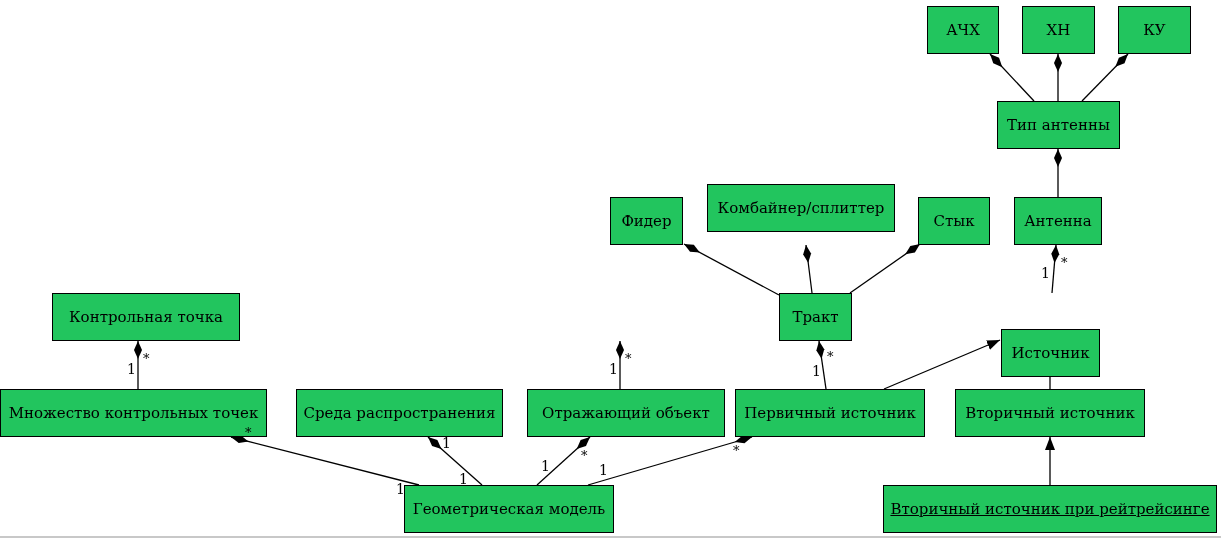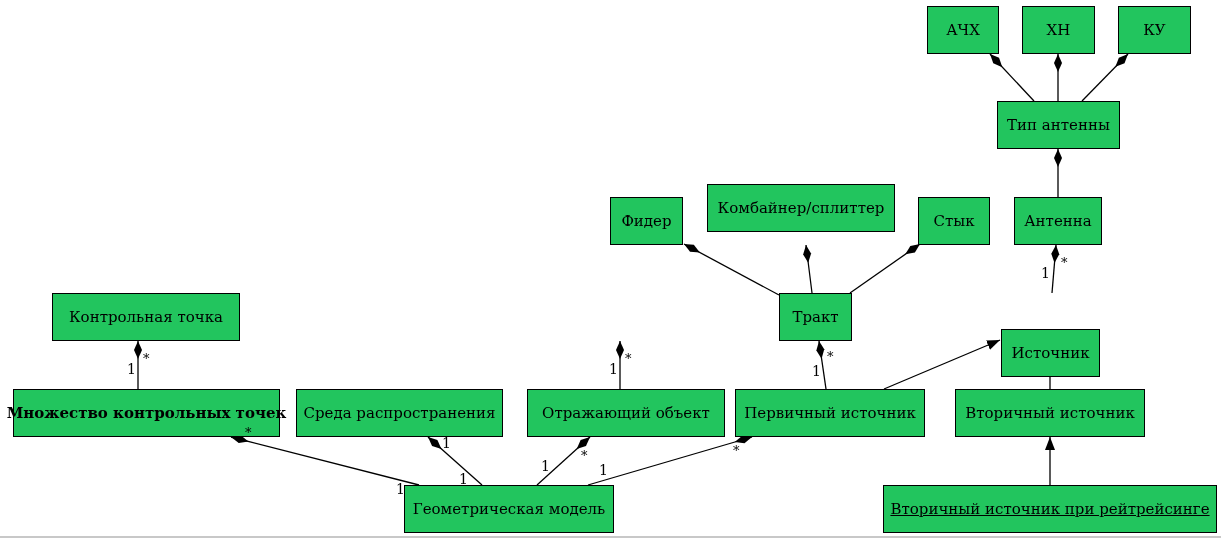--- a/index.html
+++ b/index.html
@@ -53,21 +53,21 @@
 
   <div class="node" style="left:610px;top:197px;width:73px;height:48px;">Фидер</div>
   <div class="node" style="left:707px;top:184px;width:188px;height:48px;">Комбайнер/сплиттер</div>
   <div class="node" style="left:918px;top:197px;width:72px;height:48px;">Стык</div>
   <div class="node" style="left:1014px;top:197px;width:88px;height:48px;">Антенна</div>
 
   <div class="node" style="left:52px;top:293px;width:188px;height:48px;">Контрольная точка</div>
   <div class="node" style="left:779px;top:293px;width:73px;height:48px;">Тракт</div>
   <div class="node" style="left:1001px;top:293px;width:99px;height:48px;margin-top:36px;">Источник</div>
 
-  <div class="node" style="left:13px;top:389px;width:267px;height:48px;font-weight:bold;">Множество контрольных точек</div>
+  <div class="node" style="left:0;top:389px;width:267px;height:48px;">Множество контрольных точек</div>
   <div class="node" style="left:296px;top:389px;width:207px;height:48px;">Среда распространения</div>
   <div class="node" style="left:527px;top:389px;width:198px;height:48px;">Отражающий объект</div>
   <div class="node" style="left:735px;top:389px;width:190px;height:48px;">Первичный источник</div>
   <div class="node" style="left:955px;top:389px;width:190px;height:48px;">Вторичный источник</div>
 
   <div class="node" style="left:404px;top:485px;width:210px;height:48px;">Геометрическая модель</div>
   <div class="node" style="left:883px;top:485px;width:334px;height:48px;text-decoration:underline;">Вторичный источник при рейтрейсинге</div>
 
   <span class="lbl star" style="left:1061px;top:256px;">*</span>
   <span class="lbl" style="left:1041px;top:266px;">1</span>

